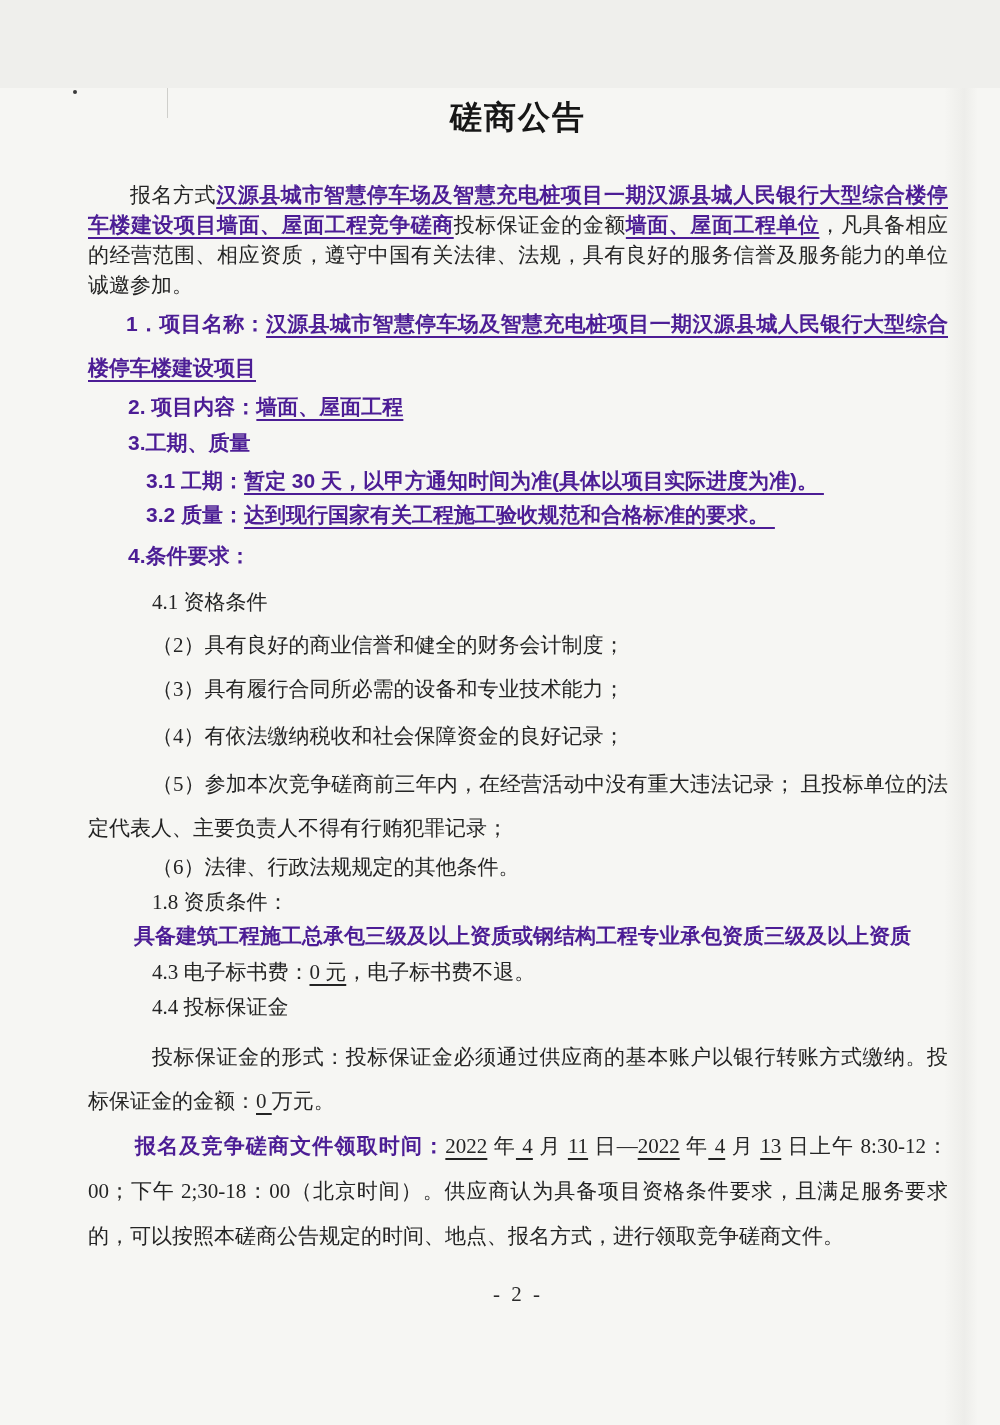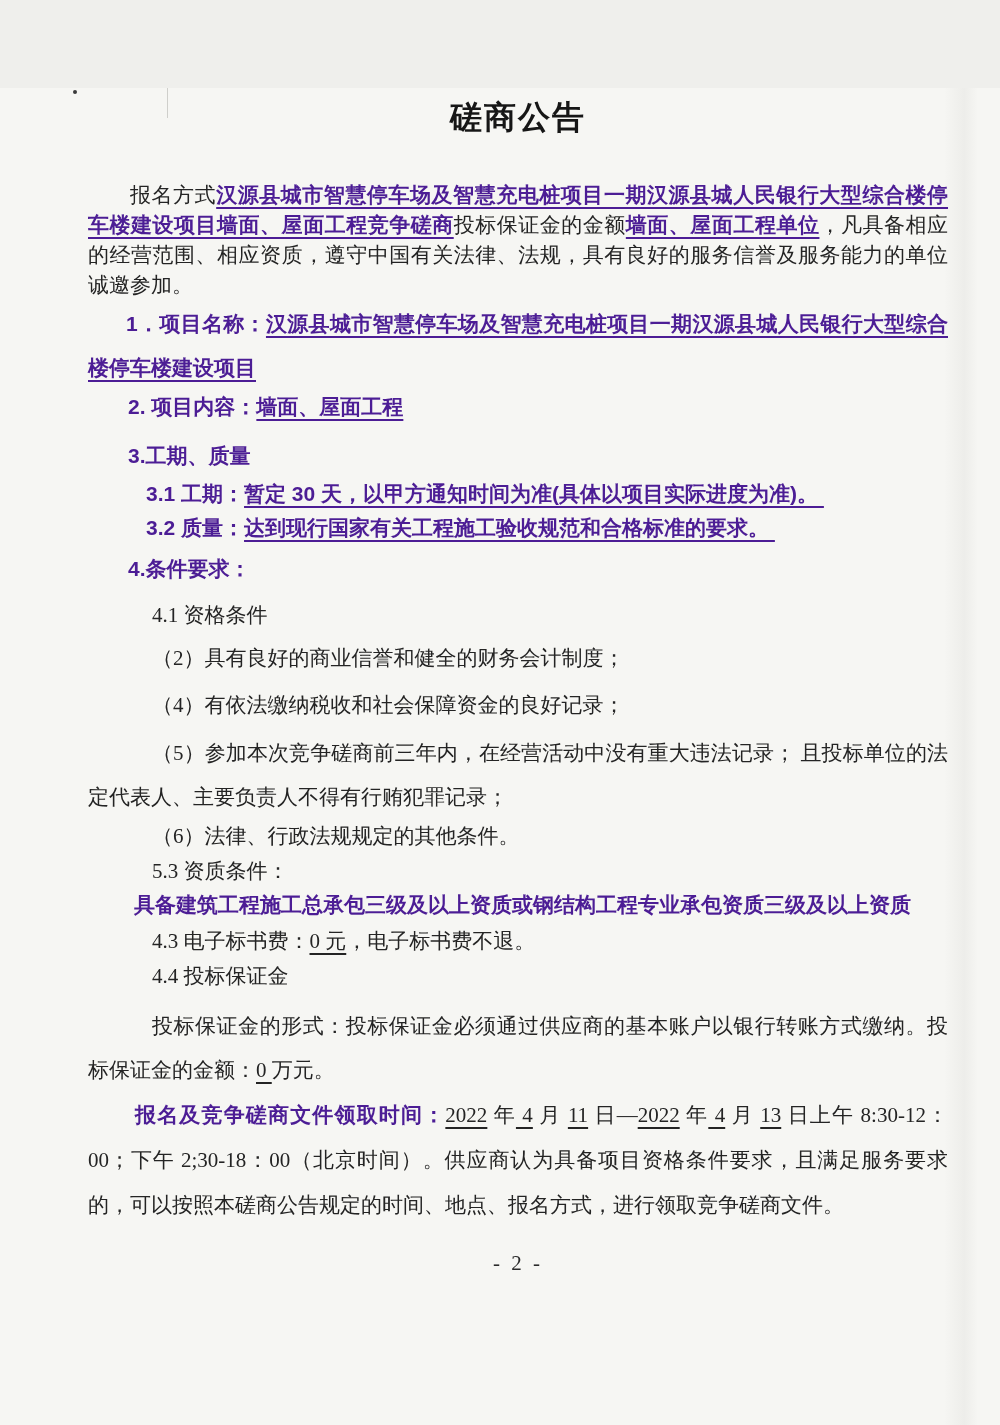--- a/index.html
+++ b/index.html
@@ -51,21 +51,21 @@
     color:#4c1d95;
   }
   .para .u{
     text-decoration:underline;
     text-underline-offset:5px;
     text-decoration-thickness:1.5px;
   }
   .p-intro  {margin-top:34px;line-height:30px;text-indent:42px;}
   .p-item1  {margin-top:2px; line-height:44px;text-indent:38px;}
   .p-item2  {margin-top:0;   line-height:34px;text-indent:40px;}
-  .p-item3  {margin-top:15px; line-height:34px;text-indent:40px;}
+  .p-item3  {margin-top:2px; line-height:34px;text-indent:40px;}
   .p-s31    {margin-top:4px; line-height:34px;text-indent:58px;}
   .p-s32    {line-height:34px;text-indent:58px;}
   .p-s4     {margin-top:7px; line-height:34px;text-indent:40px;}
   .p-s41    {margin-top:12px;line-height:34px;text-indent:64px;}
   .p-c1     {margin-top:9px; line-height:34px;text-indent:64px;}
   .p-c2     {margin-top:9px; line-height:34px;text-indent:64px;}
   .p-c3     {margin-top:10px;line-height:34px;text-indent:64px;}
   .p-c4     {margin-top:13px; line-height:34px;text-indent:64px;}
   .p-c5     {margin-top:9px; line-height:44px;text-indent:64px;}
   .p-c6     {margin-top:0;   line-height:34px;text-indent:64px;}
@@ -97,24 +97,25 @@
   <div id="doc-body">
       <p class="para p-intro"><span>报名方式</span><span class="b u">汉源县城市智慧停车场及智慧充电桩项目一期汉源县城人民银行大型综合楼停车楼建设项目墙面、屋面工程竞争磋商</span><span>投标保证金的金额</span><span class="b u">墙面、屋面工程单位</span><span>，凡具备相应的经营范围、相应资质，遵守中国有关法律、法规，具有良好的服务信誉及服务能力的单位诚邀参加。</span></p>
       <p class="para p-item1"><span class="b">1．项目名称：</span><span class="b u">汉源县城市智慧停车场及智慧充电桩项目一期汉源县城人民银行大型综合楼停车楼建设项目</span></p>
       <p class="para p-item2"><span class="b">2.&nbsp;项目内容：</span><span class="b u">墙面、屋面工程</span></p>
       <p class="para p-item3"><span class="b">3.工期、质量</span></p>
       <p class="para p-s31"><span class="b">3.1 工期：</span><span class="b u">暂定 30 天，以甲方通知时间为准(具体以项目实际进度为准)。&nbsp;</span></p>
       <p class="para p-s32"><span class="b">3.2 质量：</span><span class="b u">达到现行国家有关工程施工验收规范和合格标准的要求。&nbsp;</span></p>
       <p class="para p-s4"><span class="b">4.条件要求：</span></p>
       <p class="para p-s41"><span>4.1 资格条件</span></p>
       <p class="para p-c2"><span>（2）具有良好的商业信誉和健全的财务会计制度；</span></p>
+      <p class="para p-c3"><span>（3）具有履行合同所必需的设备和专业技术能力；</span></p>
       <p class="para p-c4"><span>（4）有依法缴纳税收和社会保障资金的良好记录；</span></p>
       <p class="para p-c5"><span>（5）参加本次竞争磋商前三年内，在经营活动中没有重大违法记录；&nbsp;且投标单位的法定代表人、主要负责人不得有行贿犯罪记录；</span></p>
       <p class="para p-c6"><span>（6）法律、行政法规规定的其他条件。</span></p>
-      <p class="para p-s42"><span>5.3 资质条件：</span></p>
+      <p class="para p-s42"><span>1.8 资质条件：</span></p>
       <p class="para p-qual"><span class="b">具备建筑工程施工总承包三级及以上资质或钢结构工程专业承包资质三级及以上资质</span></p>
       <p class="para p-s43"><span>4.3 电子标书费：</span><span class="u">0&nbsp;元</span><span>，电子标书费不退。</span></p>
       <p class="para p-s44"><span>4.4 投标保证金</span></p>
       <p class="para p-deposit"><span>投标保证金的形式：投标保证金必须通过供应商的基本账户以银行转账方式缴纳。投标保证金的金额：</span><span class="u">0&nbsp;</span><span>万元。</span></p>
       <p class="para p-signup"><span class="b">报名及竞争磋商文件领取时间：</span><span class="u">2022</span><span> 年</span><span class="u">&nbsp;4</span><span> 月 </span><span class="u">11</span><span> 日—</span><span class="u">2022</span><span> 年</span><span class="u">&nbsp;4</span><span> 月 </span><span class="u">13</span><span> 日上午 8:30-12：00；下午 2;30-18：00（北京时间）。供应商认为具备项目资格条件要求，且满足服务要求的，可以按照本磋商公告规定的时间、地点、报名方式，进行领取竞争磋商文件。</span></p>
     </div>
 
   <div class="page-number">- 2 -</div>
 </div>
 

